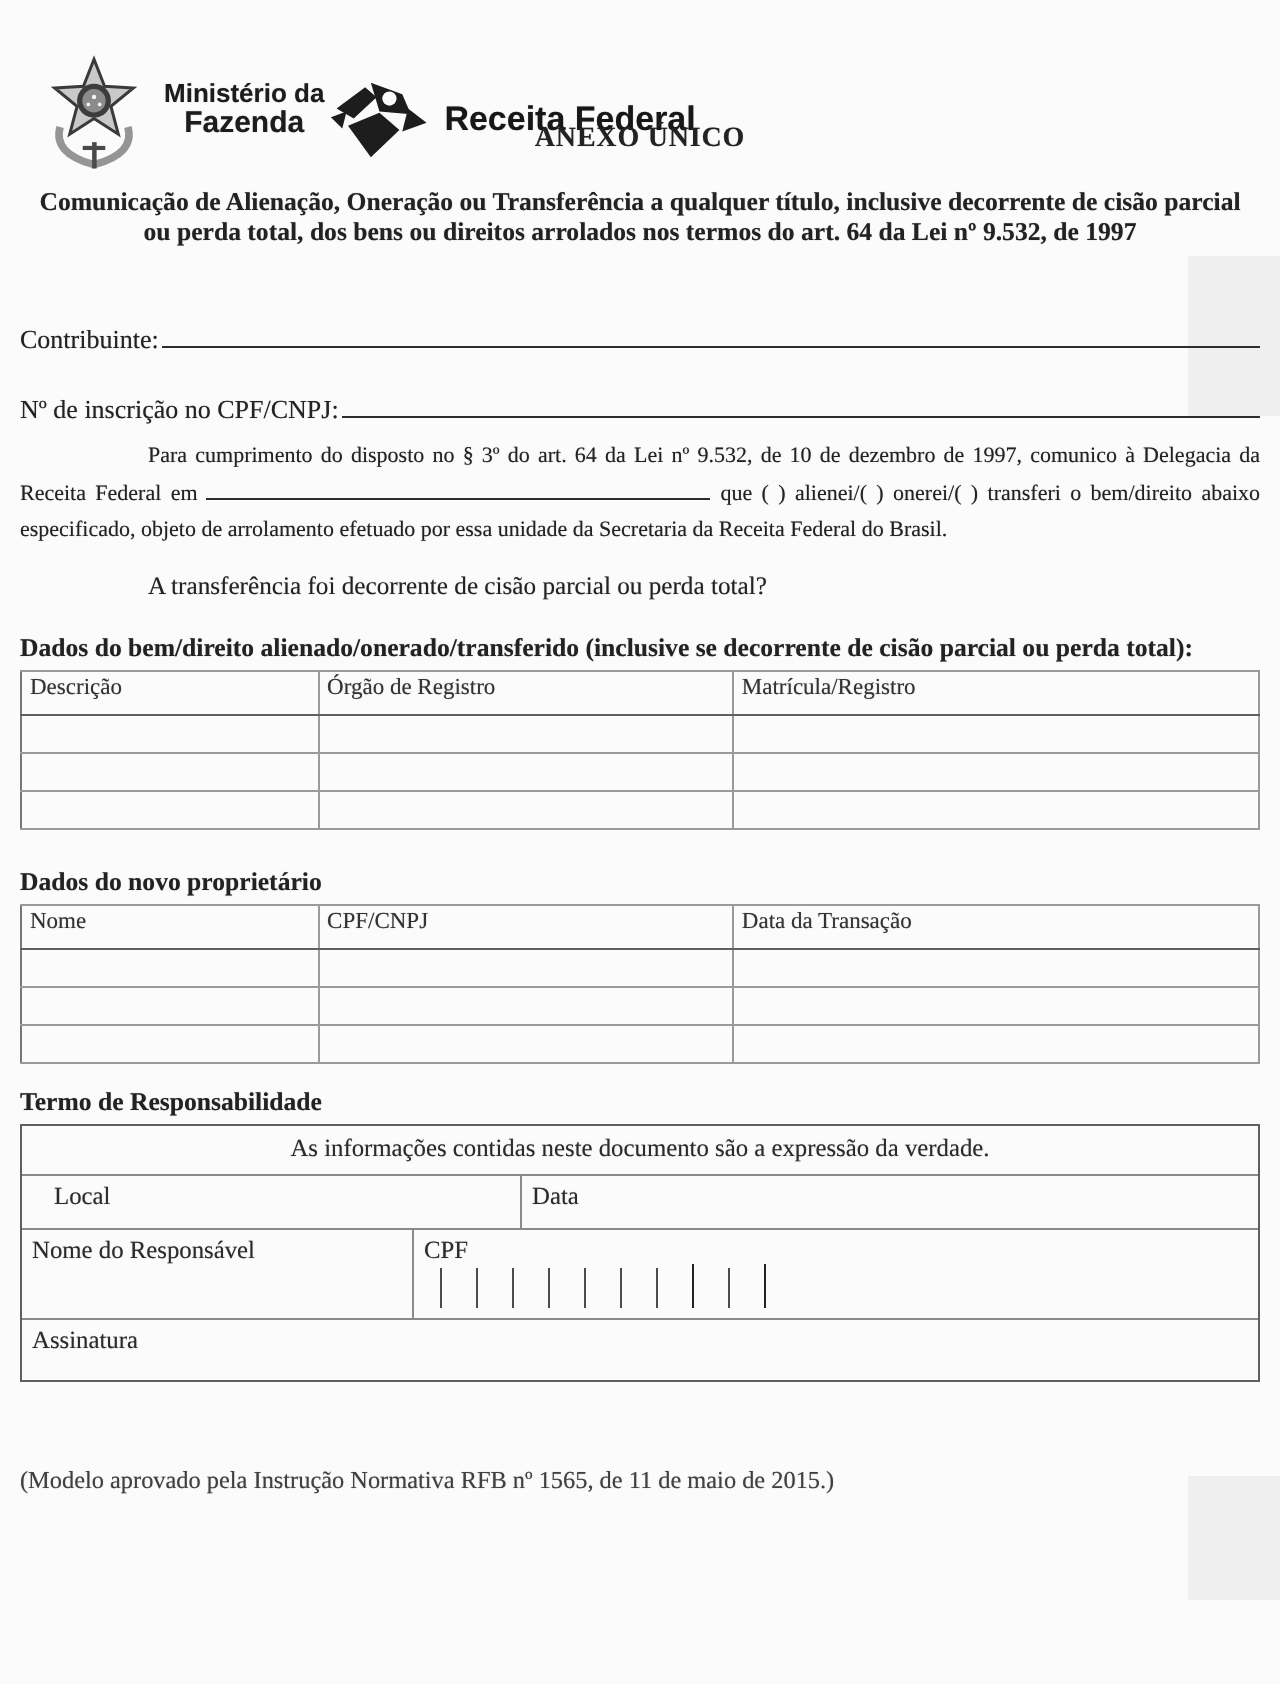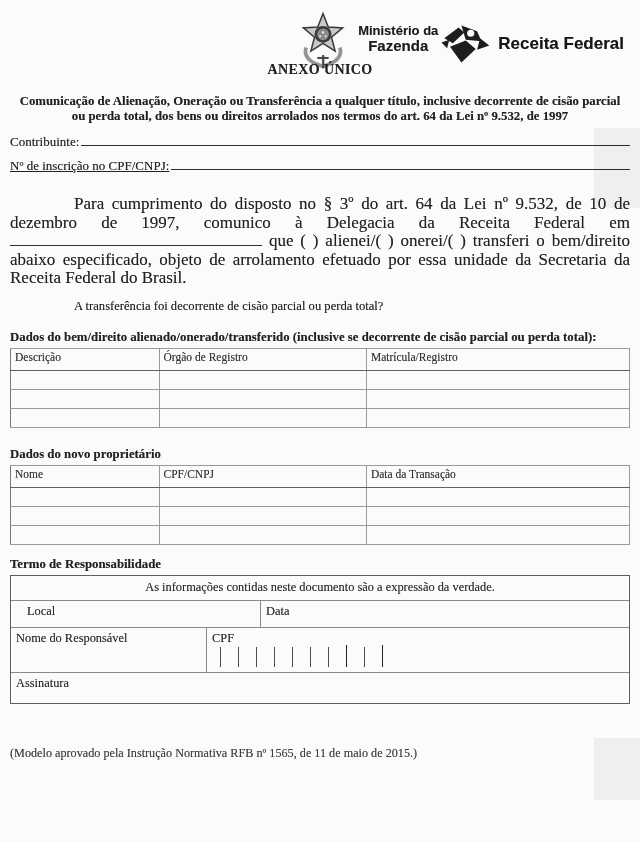--- a/index.html
+++ b/index.html
@@ -14,39 +14,39 @@
     padding: 0 10px;
     overflow: hidden;
     text-shadow: 0 0 0.5px rgba(40,40,40,.45);
   }
   .smudge { position:absolute; background:#efefef; z-index:0; }
   .s1 { right:0; top:128px; width:46px; height:80px; }
   .s2 { right:0; top:738px; width:46px; height:62px; }
   .content { position: relative; z-index: 1; }
 
   
-  .hdr { height: 60px; padding-top: 8px; display: flex; justify-content: flex-end; align-items: flex-start; }
+  .hdr { height: 60px; padding-top: 24px; display: flex; justify-content: flex-start; align-items: flex-start; }
   .hdr-left { display: flex; align-items: flex-start; margin-left: 12px; }
   .ministry { margin: 16px 0 0 10px; text-align: center;
     font-family: "Liberation Sans", "DejaVu Sans", sans-serif; color:#1c1c1c; }
   .ministry .m1 { font-size: 13px; font-weight: 700; line-height: 14px; }
   .ministry .m2 { font-size: 15px; font-weight: 700; line-height: 16px; }
   .hdr-right { display: flex; align-items: center; margin: 16px 6px 0 0; }
   .agency { font-family: "Liberation Sans", "DejaVu Sans", sans-serif;
     font-size: 17px; font-weight: 700; color: #171717; margin-left: 6px; }
 
   .title { text-align: center; font-size: 14px; font-weight: 700; line-height: 16px; margin-top: 2px; letter-spacing: .4px; }
   .subtitle { width: 602px; margin: 16px auto 0; text-align: center; font-weight: 700;
     font-size: 12.8px; line-height: 15px; }
 
-  .field-line { display: flex; align-items: baseline; margin-top: 8px; height: 16px; font-size: 13px; }
-  .field-line.cpf { margin-top: 8px; text-decoration: underline; }
+  .field-line { display: flex; align-items: baseline; margin-top: 36px; height: 16px; font-size: 13px; }
+  .field-line.cpf { margin-top: 19px; }
   .fill { flex: 1; border-bottom: 1px solid #2d2d2d; height: 14px; margin-left: 2px; }
 
-  .body-para { margin-top: 23px; font-size: 17px; line-height: 18.5px; text-align: justify; text-indent: 64px; }
+  .body-para { margin-top: 8px; font-size: 11px; line-height: 18.5px; text-align: justify; text-indent: 64px; }
   .inline-fill { display: inline-block; width: 252px; border-bottom: 1px solid #2d2d2d; height: 12px; }
 
   .question { margin-top: 11px; margin-left: 64px; font-size: 12.6px; height: 16px; }
   .options { margin-top: 12px; margin-left: 66px; font-size: 12.6px; font-weight: 700; }
   .option { line-height: 16px; }
 
   .sec-heading { margin-top: 15px; font-weight: 700; font-size: 12.8px; line-height: 15px; text-align: justify; }
   .sec-heading.h2 { margin-top: 19px; }
   .sec-heading.h3 { margin-top: 12px; }
 

